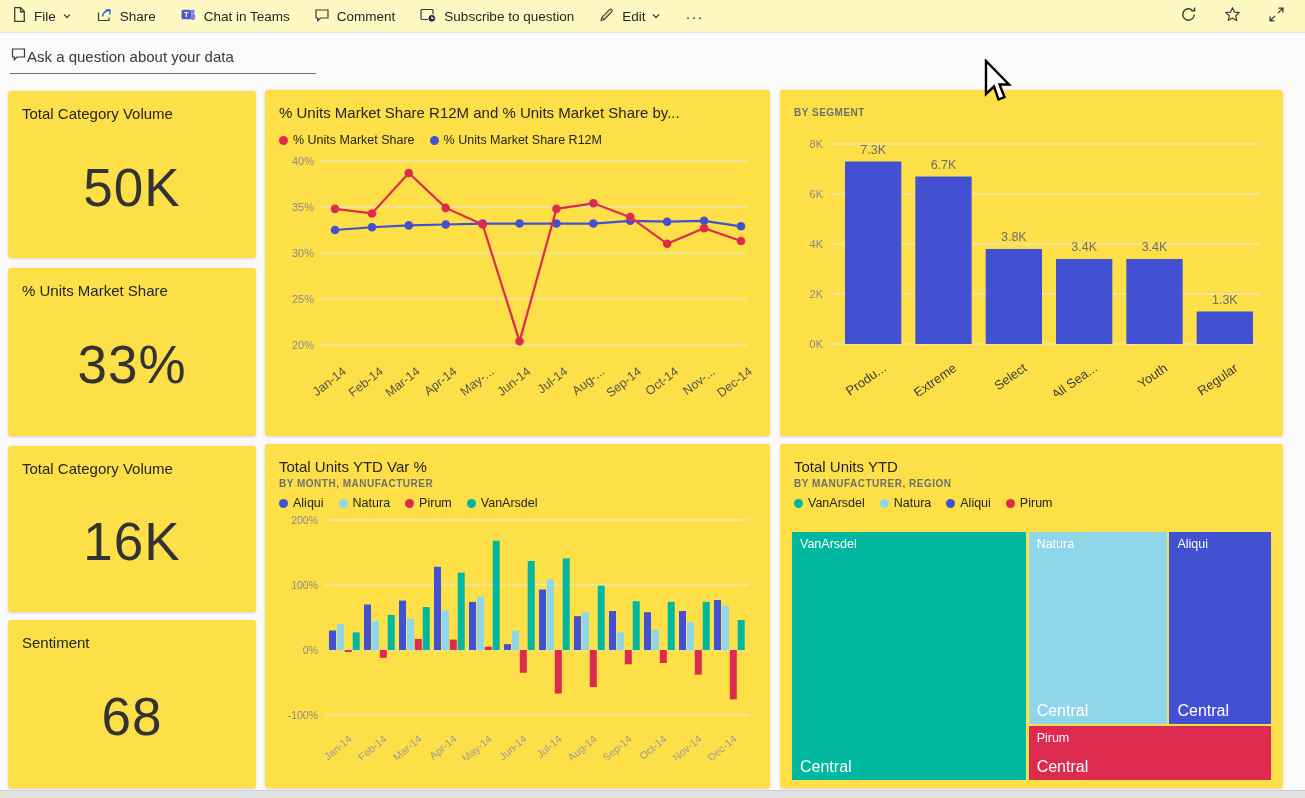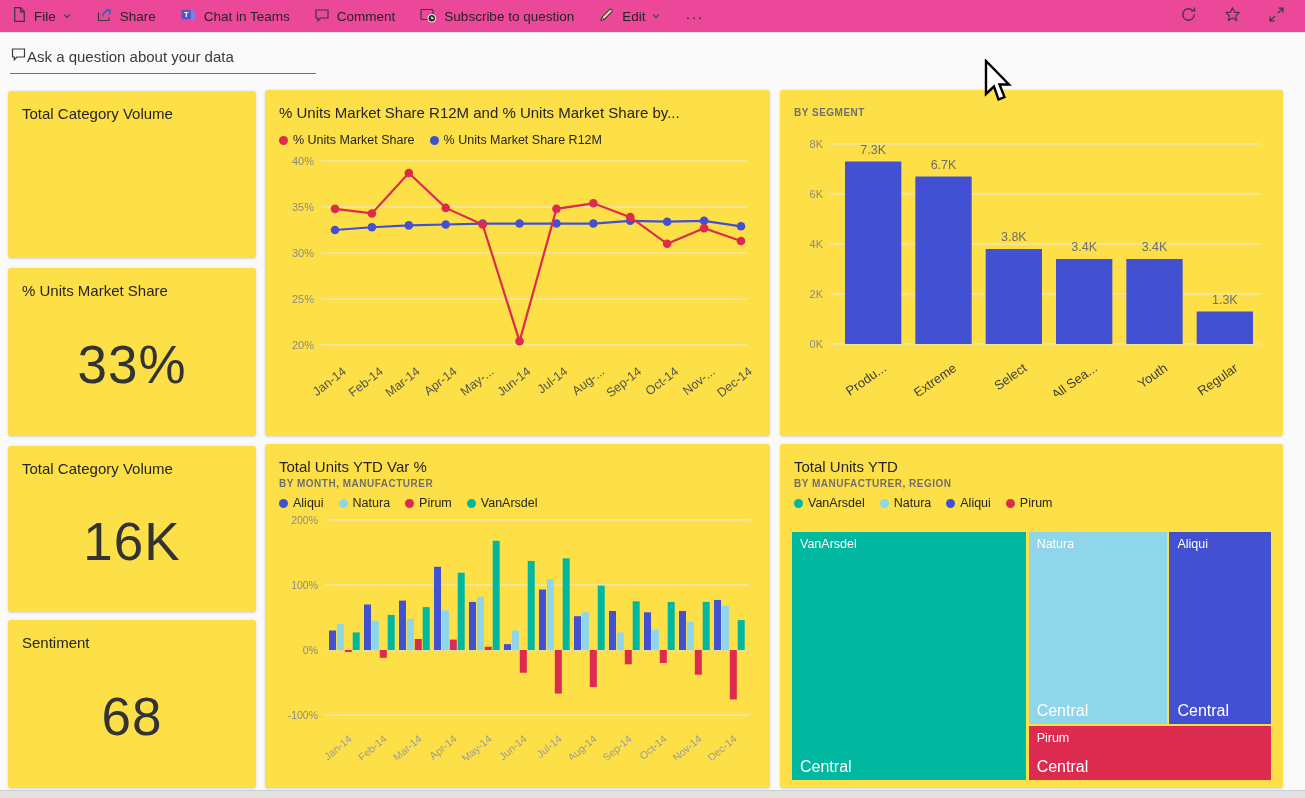--- a/index.html
+++ b/index.html
@@ -2,21 +2,21 @@
 <html><head>
 <meta charset="utf-8">
 <style>
   * { margin:0; padding:0; box-sizing:border-box; }
   html,body { background:#e9e9e9; }
   body { font-family:"Liberation Sans", sans-serif; color:#252423; }
   .stage { position:relative; width:1305px; height:798px; background:#fafafa; overflow:hidden; }
 
   
   .toolbar { position:absolute; left:0; top:0; width:1305px; height:33px;
-             background:#ec4899; border-bottom:1px solid #e4e4e4;
+             background:#fef9c3; border-bottom:1px solid #e4e4e4;
              display:flex; align-items:center; }
   .tb-left { display:flex; align-items:center; gap:24px; padding-left:12px; }
   .tb-item { display:flex; align-items:center; gap:7px; background:none; border:none;
              font-family:"Liberation Sans", sans-serif; font-size:13.5px; color:#252423; cursor:pointer; }
   .tb-right { margin-left:auto; display:flex; align-items:center; gap:27px; padding-right:20px; }
   .tb-icon-btn { background:none; border:none; cursor:pointer; display:flex; align-items:center; }
   .chev { margin-left:-1px; }
 
   
   .qa-bar { position:absolute; left:10px; top:46px; width:306px;
@@ -138,20 +138,21 @@
 
   <div class="qa-bar">
     <span><svg width="17" height="16" viewBox="0 0 16 16">
           <path d="M2 3 h12 v8 h-7.5 l-2.7 2.7 v-2.7 h-1.8 z" fill="none" stroke="#3b3a39" stroke-width="1.2"></path>
         </svg></span>
     <input class="qa-input" value="" placeholder="Ask a question about your data" style="">
   </div>
 
   <div class="card kpi" style="left:8px; top:91px; width:248px; height:167px;">
     <div class="card-title">Total Category Volume</div>
+    <div class="kpi-value">50K</div>
   </div>
   <div class="card kpi" style="left:8px; top:268px; width:248px; height:168px;">
     <div class="card-title">% Units Market Share</div>
     <div class="kpi-value">33%</div>
   </div>
   <div class="card kpi" style="left:8px; top:446px; width:248px; height:166px;">
     <div class="card-title">Total Category Volume</div>
     <div class="kpi-value">16K</div>
   </div>
   <div class="card kpi" style="left:8px; top:620px; width:248px; height:168px;">

